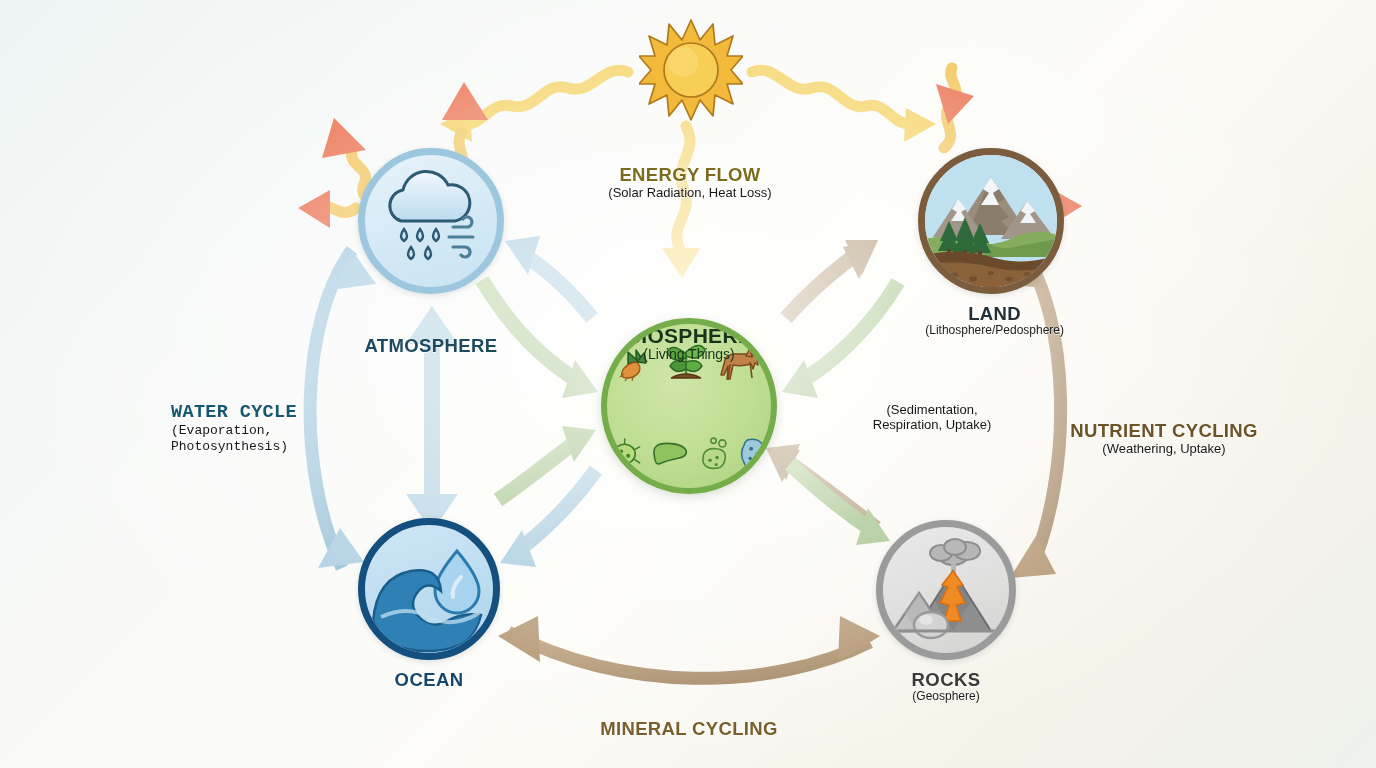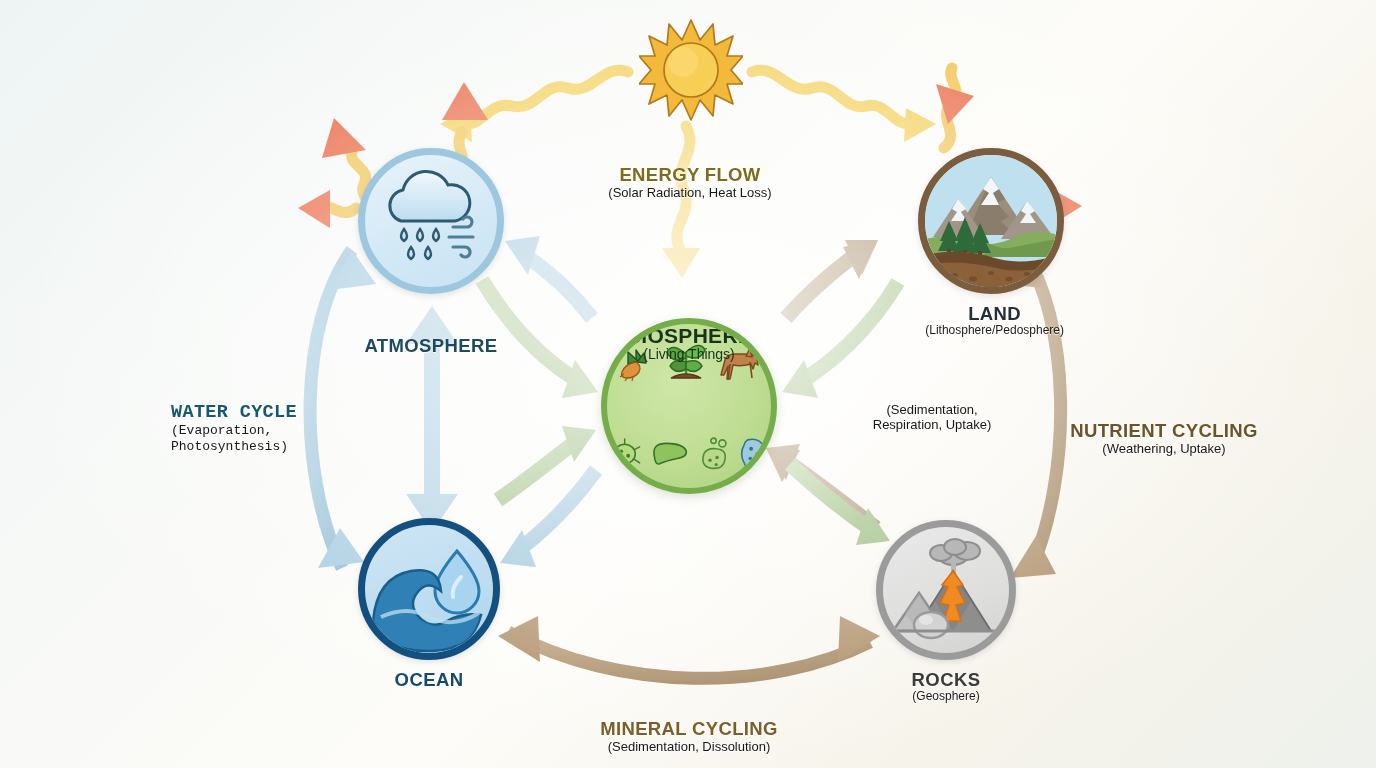--- a/index.html
+++ b/index.html
@@ -522,16 +522,15 @@
     <span class="flow-sub">Respiration, Uptake)</span>
   </div>
 
   <div class="flow-label" id="label-nutrient">
     <span class="flow-title">NUTRIENT CYCLING</span>
     <span class="flow-sub">(Weathering, Uptake)</span>
   </div>
 
   <div class="flow-label" id="label-mineral">
     <span class="flow-title">MINERAL CYCLING</span>
-    <span class="flow-sub">(Sedimentation, Dissolution)</span>
   </div>
 
 </div>
 
 </body></html>

